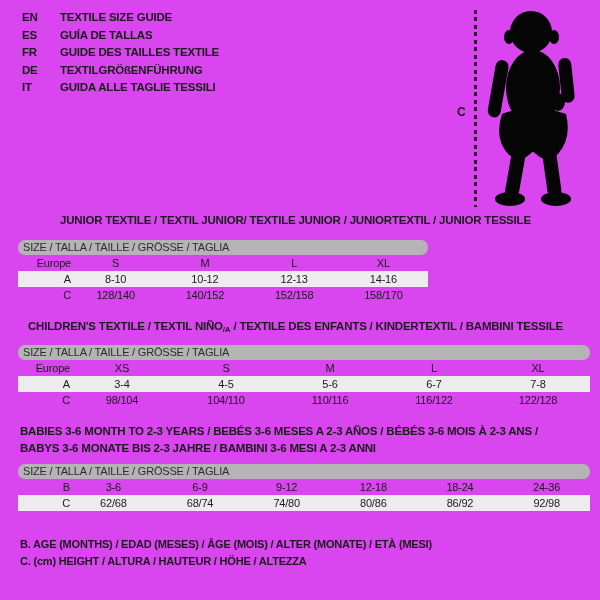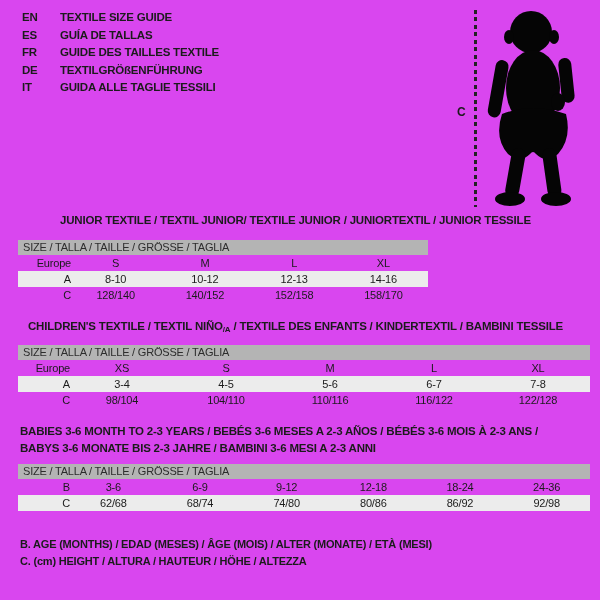--- a/index.html
+++ b/index.html
@@ -25,21 +25,21 @@
 
   
   .tbl-title{position:absolute;font-size:11.5px;font-weight:bold;letter-spacing:-0.2px;white-space:nowrap;}
   .tbl-title .subscript{font-size:8px;vertical-align:-2px;}
   .tbl-title.two-line{line-height:16.5px;}
 
   
   .tbl{position:absolute;}
   .tbl-head{
     height:15px;line-height:15px;background:#b4b4b4;color:#2c2c2c;
-    font-size:11px;padding-left:5px;letter-spacing:-0.2px;
+    font-size:11px;padding-left:5px;letter-spacing:-0.2px;border-radius:7px;
   }
   table{border-collapse:collapse;table-layout:fixed;width:100%;}
   td{height:16px;font-size:11px;padding:0;text-align:center;letter-spacing:-0.2px;overflow:hidden;white-space:nowrap;}
   td.rowlabel{text-align:right;padding-left:5px;}
   tr:nth-child(even) td{background:#ececec;}
 
   
   .notes{position:absolute;left:20px;top:536px;}
   .note-row{height:17.2px;line-height:17.2px;font-size:11px;font-weight:bold;letter-spacing:-0.2px;white-space:nowrap;}
 </style>

